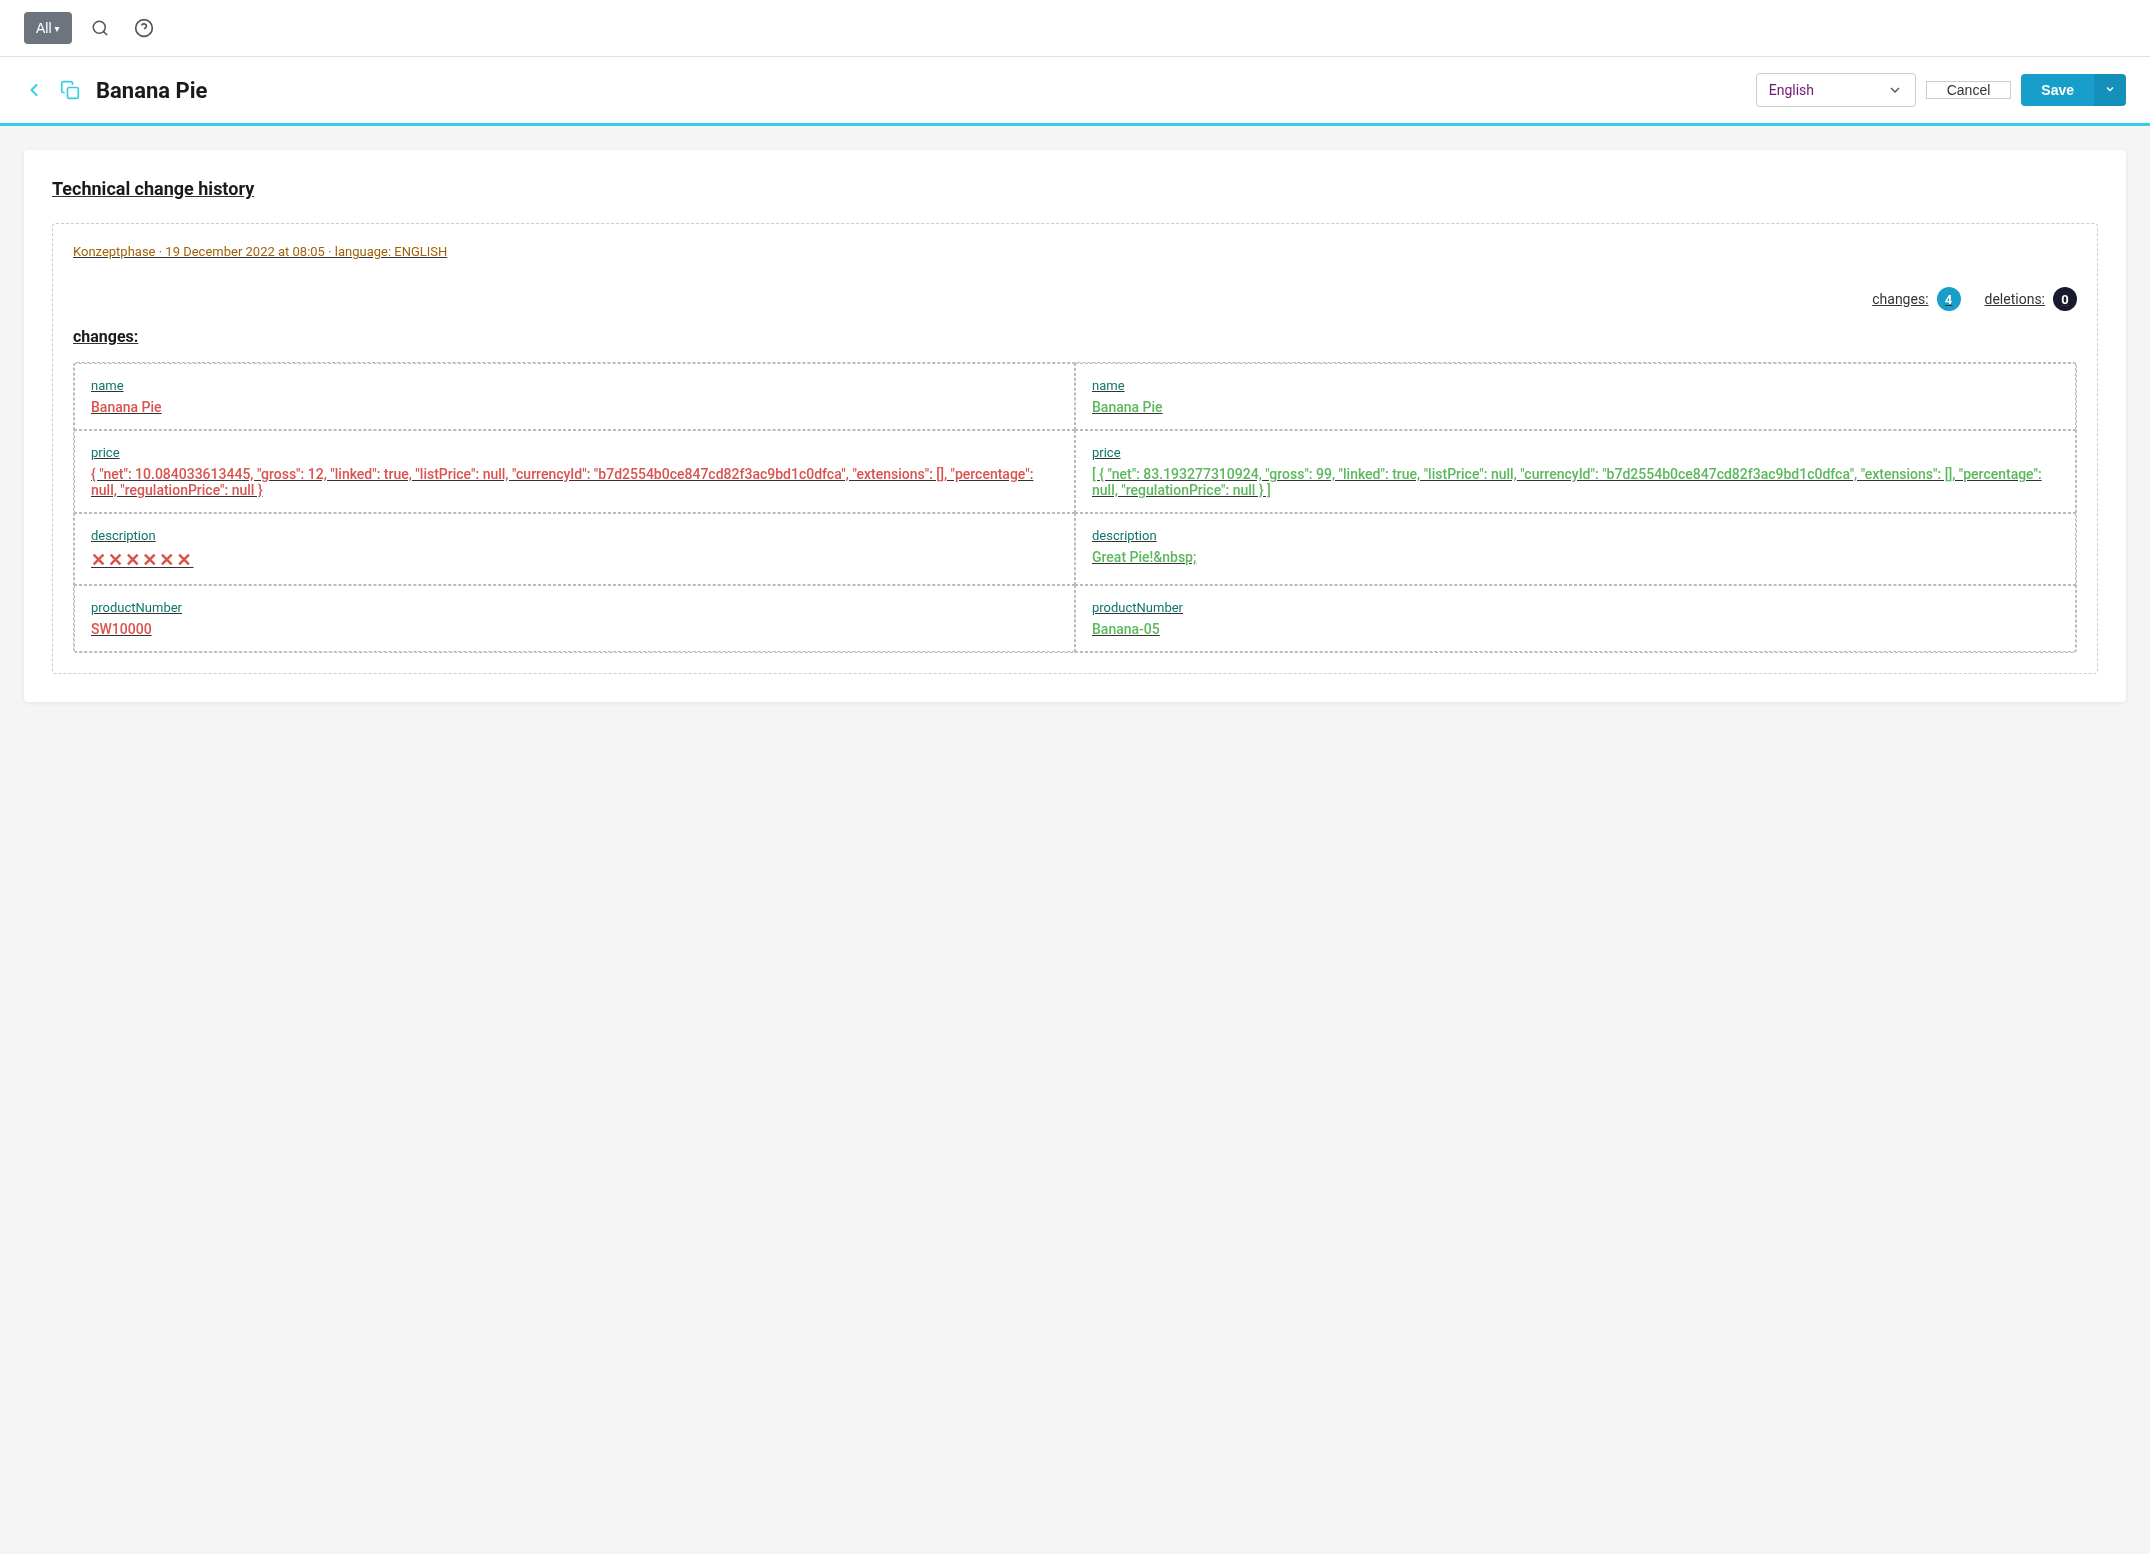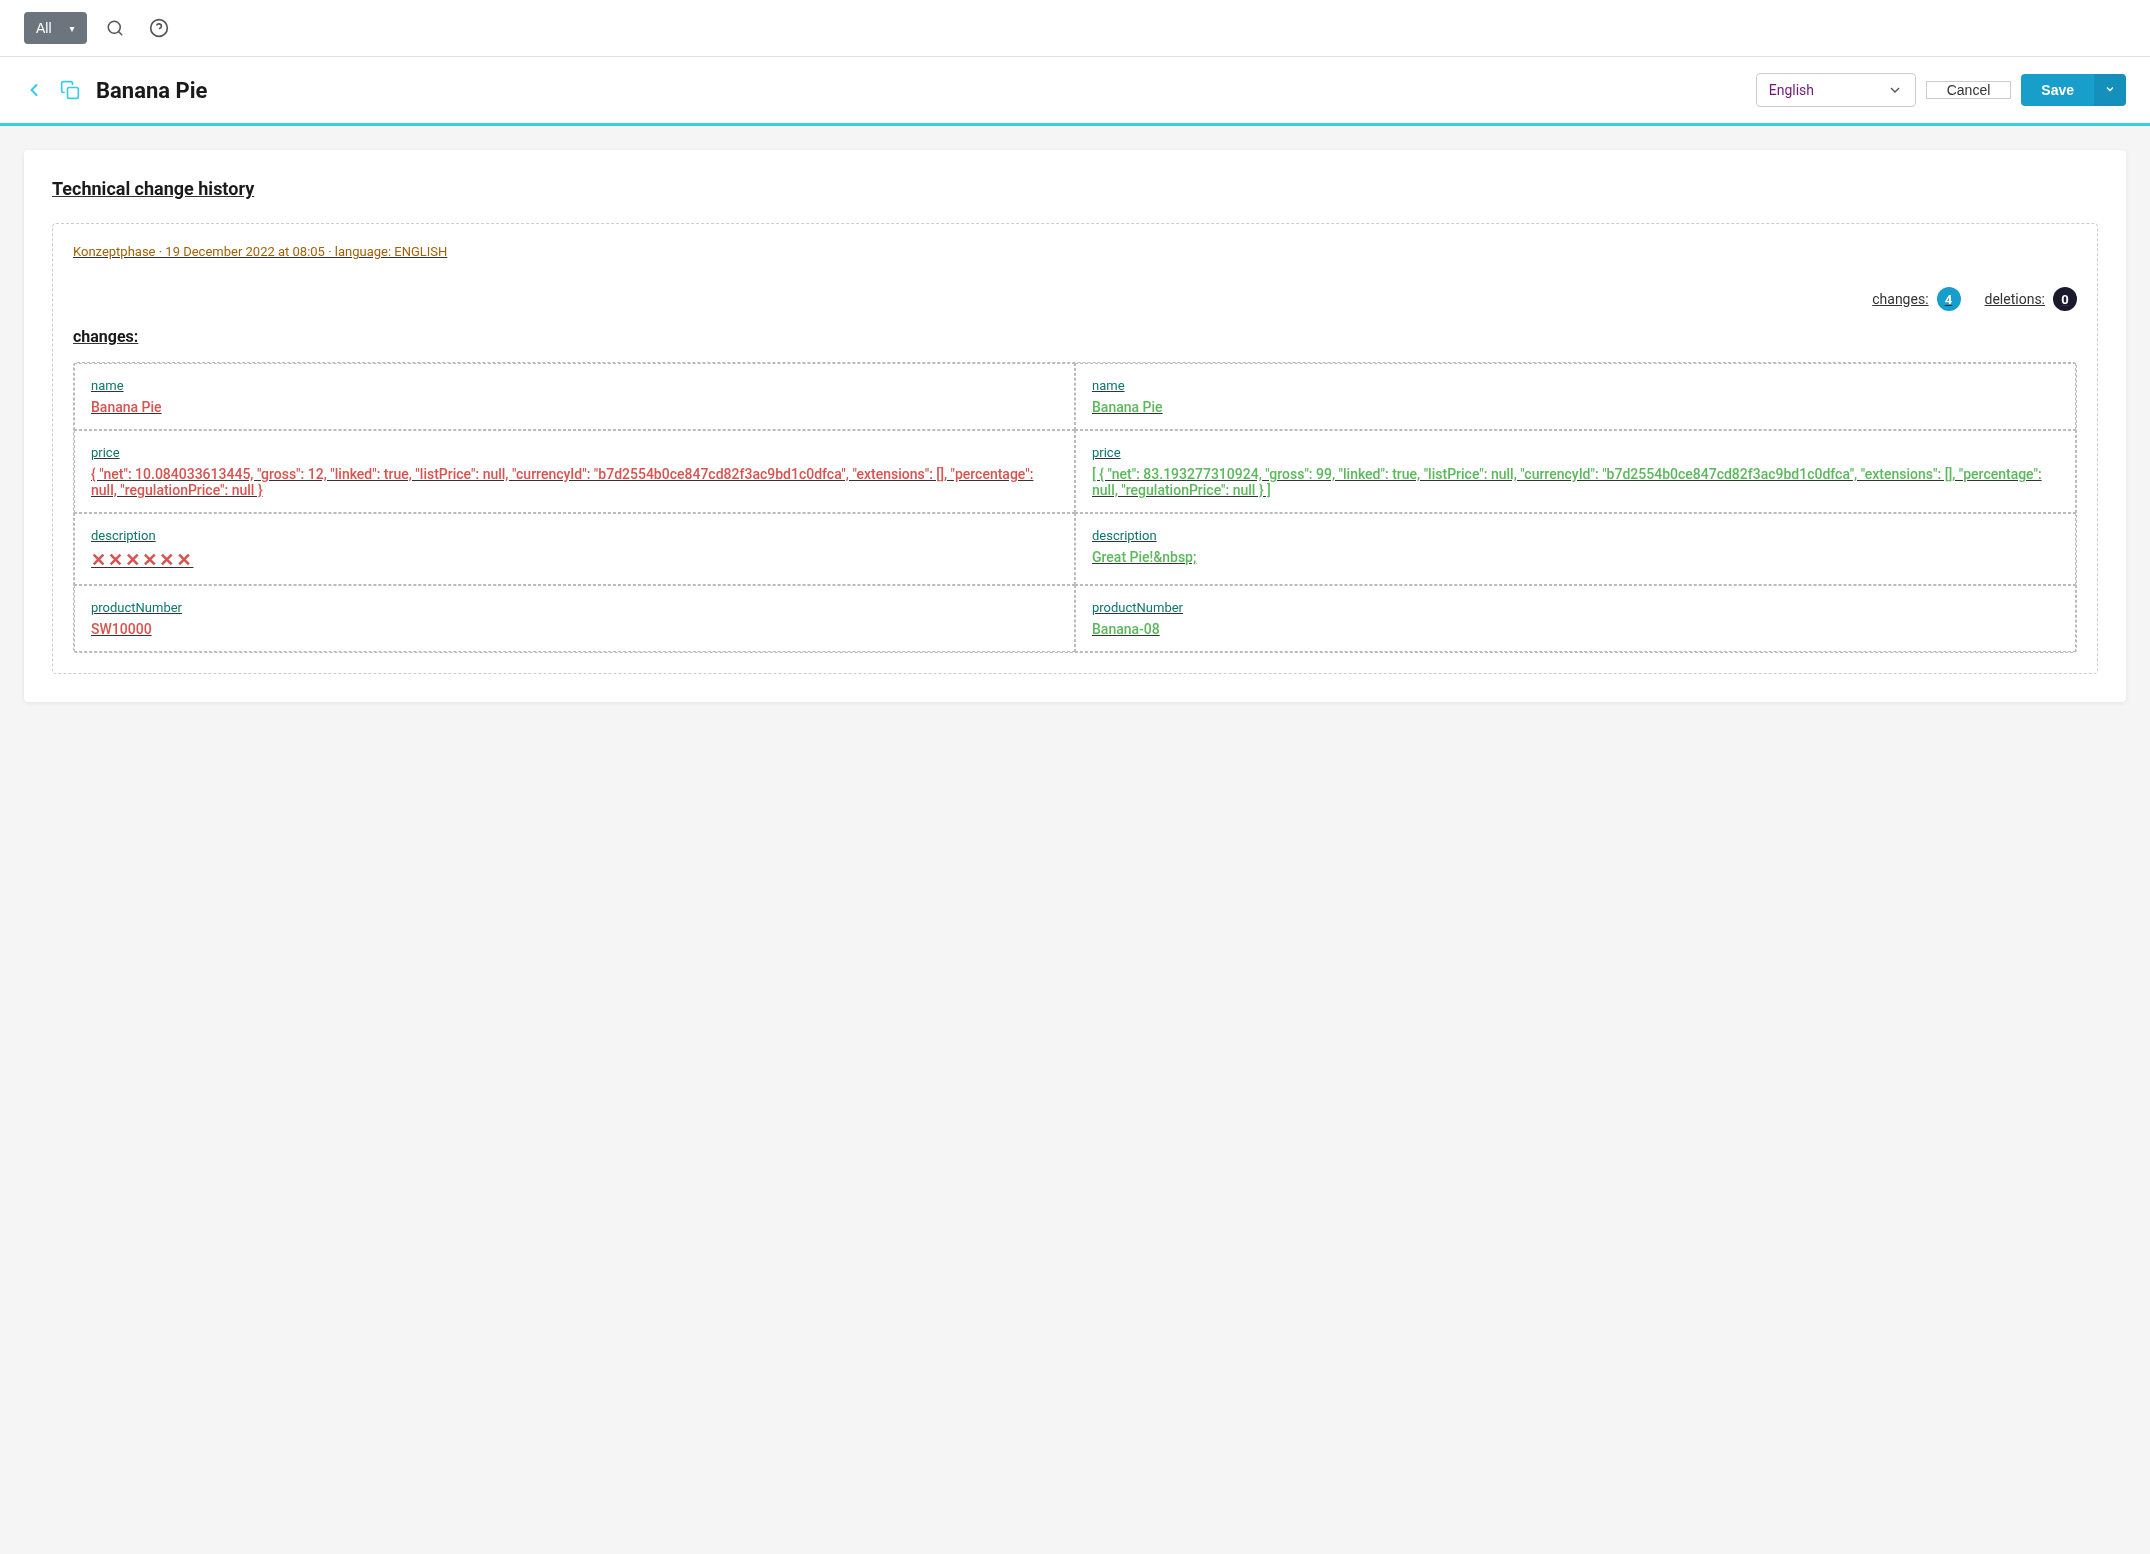--- a/index.html
+++ b/index.html
@@ -16,21 +16,21 @@
       background: #fff;
       border-bottom: 1px solid #e0e0e0;
       padding: 12px 24px;
       display: flex;
       align-items: center;
       gap: 12px;
     }
     .search-category-btn {
       display: flex;
       align-items: center;
-      gap: 18px;
+      gap: 3px;
       background: #6c757d;
       color: #fff;
       border: none;
       border-radius: 4px;
       padding: 8px 12px;
       font-size: 14px;
       cursor: pointer;
       white-space: nowrap;
     }
     .search-category-btn .chevron {
@@ -371,18 +371,18 @@
           <div class="change-cell">
             <div class="change-field-label">description</div>
             <div class="change-value-new">Great Pie!&amp;nbsp;</div>
           </div>
           <div class="change-cell">
             <div class="change-field-label">productNumber</div>
             <div class="change-value-old">SW10000</div>
           </div>
           <div class="change-cell">
             <div class="change-field-label">productNumber</div>
-            <div class="change-value-new">Banana-08</div>
+            <div class="change-value-new">Banana-05</div>
           </div>
         </div>
     </div>
   </div>
 </div>
 
 </body></html>

